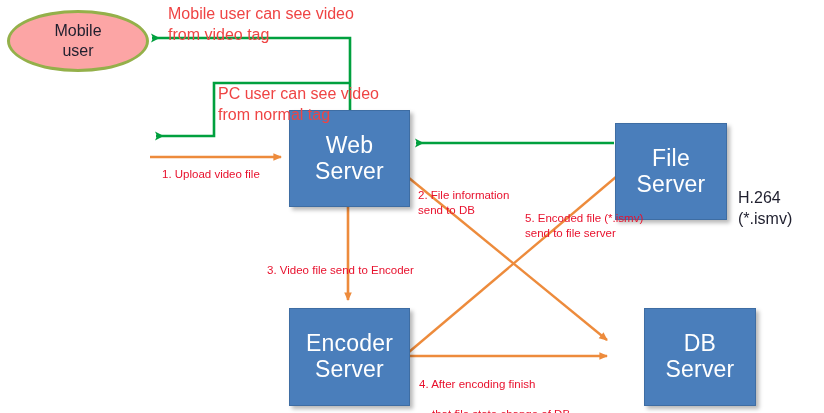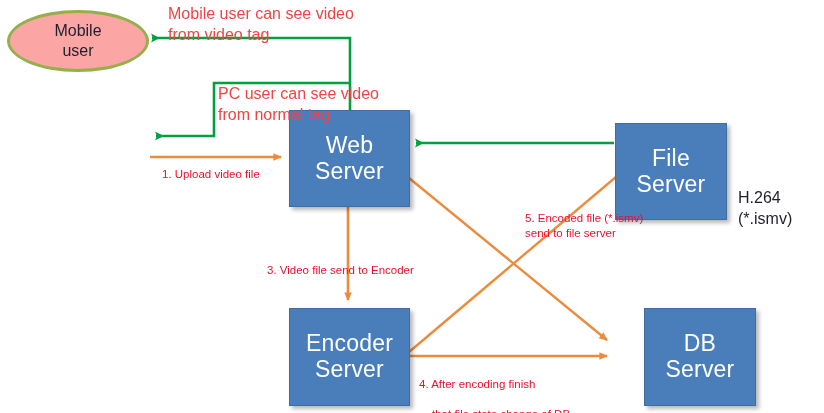--- a/index.html
+++ b/index.html
@@ -152,20 +152,22 @@
   </div>
 
   <div class="lbl lbl-dark" style="left:168px; top:4px;">Mobile user can see video
 from video tag</div>
 
   <div class="lbl lbl-dark" style="left:218px; top:44px;margin-top:40px;">PC user can see video
 from normal tag</div>
 
   <div class="lbl lbl-red" style="left:162px; top:167px;">1. Upload video file</div>
 
+  <div class="lbl lbl-red" style="left:418px; top:188px;">2. File information
+     send to DB</div>
 
   <div class="lbl lbl-red" style="left:267px; top:263px;">3. Video file send to Encoder</div>
 
   <div class="lbl lbl-red" style="left:525px; top:211px;">5. Encoded file (*.ismv)
     send to file server</div>
 
   <div class="lbl lbl-red" style="left:419px; top:362px;">
     <span class="lbl-indent">4. After encoding finish</span>
     <span class="lbl-indent" style="padding-left:13px;">that file state change of DB</span>
     

